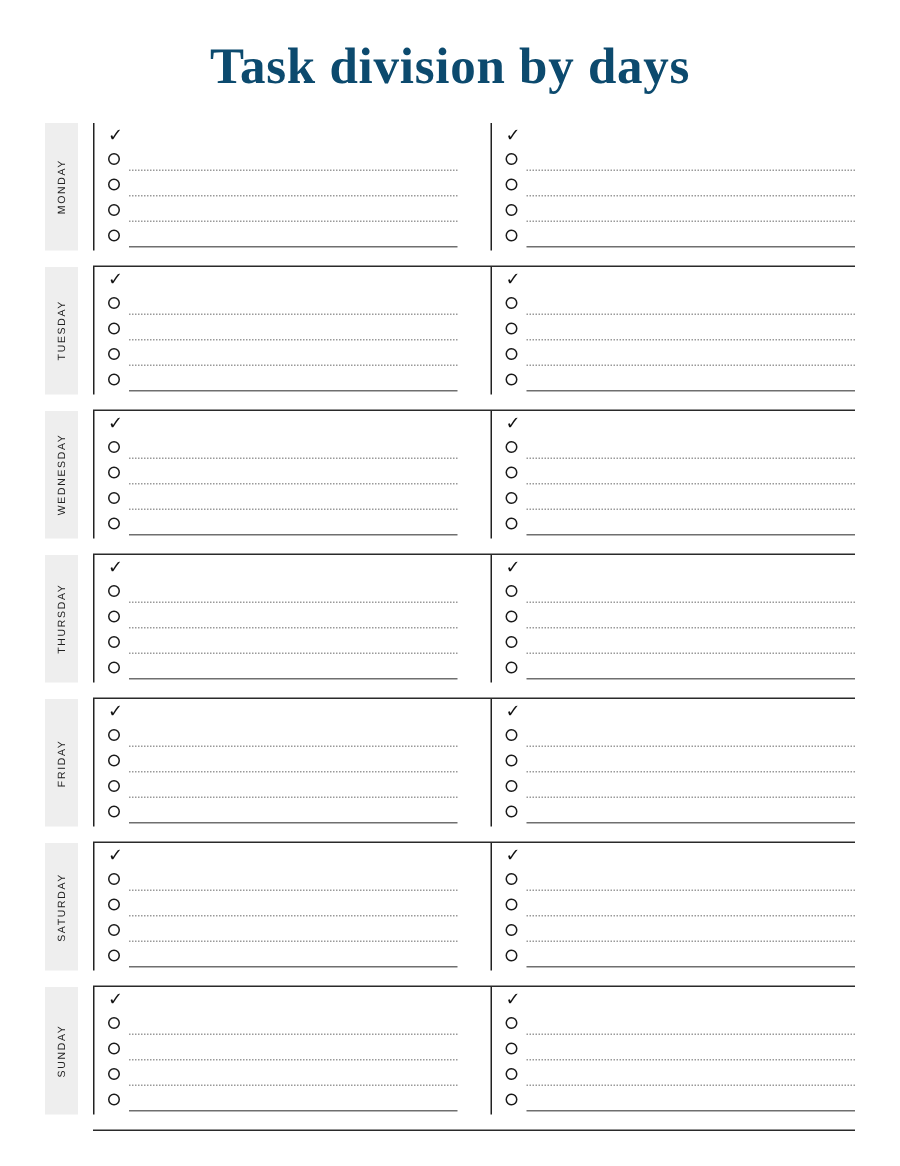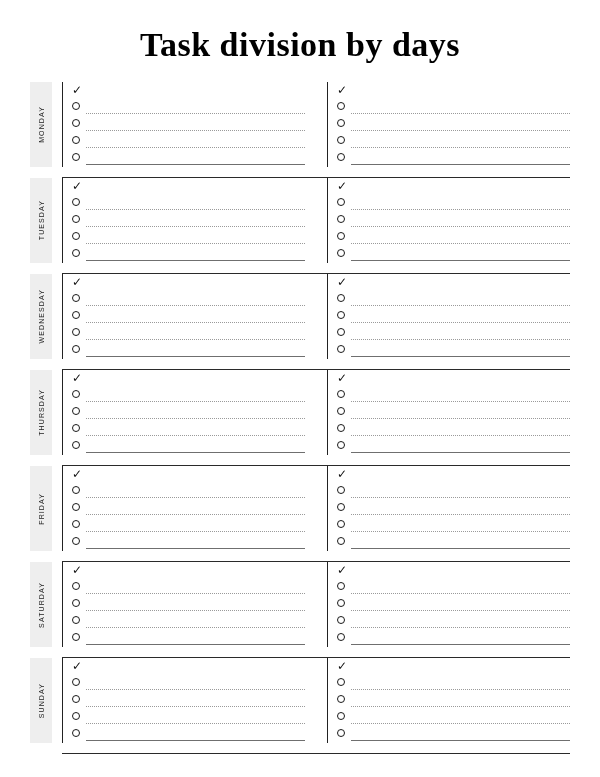--- a/index.html
+++ b/index.html
@@ -22,21 +22,21 @@
   }
   .title {
     text-align: center;
     font-family: "Liberation Serif", serif;
     font-weight: bold;
     font-size: 34px;
     letter-spacing: 0.5px;
     margin: 0;
     padding-top: 26px;
     padding-bottom: 4px;
-    color: #000000;
+    color: #0c4a6e;
   }
   .planner {
     margin: 14px 30px 0 30px;
   }
   .day-block {
     display: flex;
     align-items: stretch;
     margin-bottom: 10px;
   }
   .day-tab {

